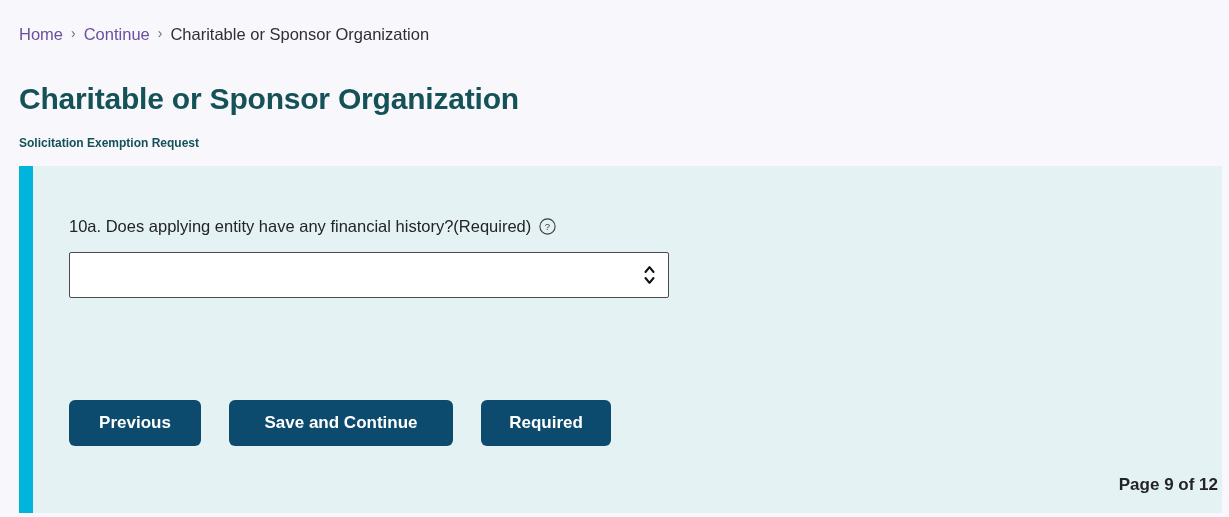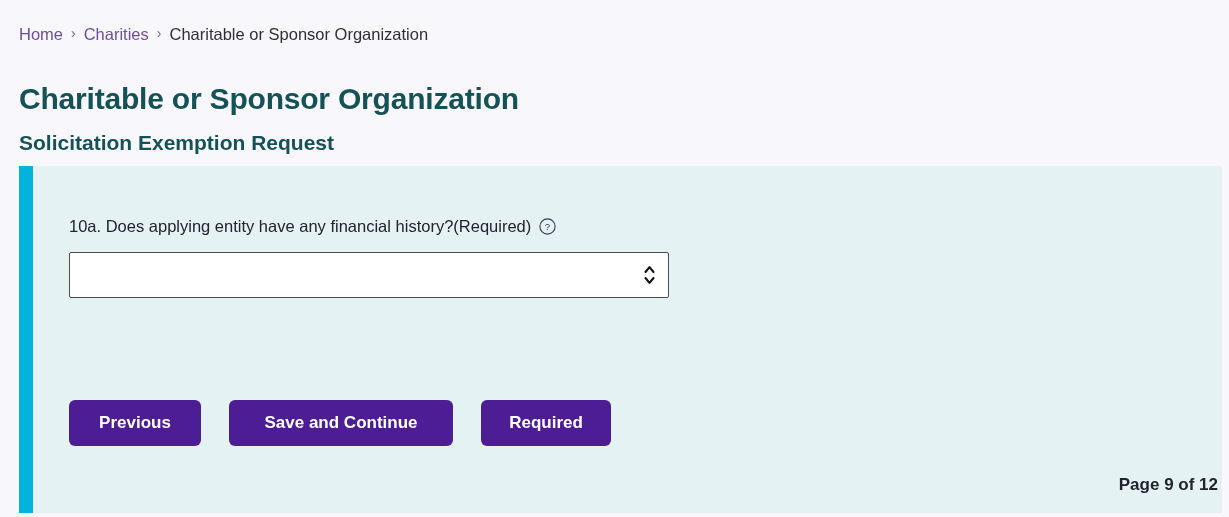--- a/index.html
+++ b/index.html
@@ -54,21 +54,21 @@
     line-height: 40px;
     font-weight: bold;
     color: #145257;
     letter-spacing: -0.2px;
   }
   .page-subtitle {
     position: absolute;
     left: 19px;
     top: 130px;
     margin: 0;
-    font-size: 21px;
+    font-size: 12px;
     line-height: 26px;
     font-weight: bold;
     color: #145257;
   }
 
   
   .form-panel {
     position: absolute;
     left: 19px;
     top: 166px;
@@ -148,21 +148,21 @@
 
   
   .button-row {
     position: absolute;
     left: 50px;
     top: 234px;
     display: flex;
     align-items: flex-start;
   }
   .btn {
-    background: #4c1d95;
+    background: #0c4a6e;
     color: #ffffff;
     border: none;
     border-radius: 6px;
     font-family: "Liberation Sans", sans-serif;
     font-size: 17px;
     font-weight: bold;
     height: 46px;
     padding: 0 24px;
     cursor: pointer;
     display: inline-flex;
@@ -187,21 +187,21 @@
     text-align: right;
     padding-left: 12px;
   }
 </style>
 </head>
 <body>
 
 <nav class="breadcrumb">
   <a class="crumb-link" href="#">Home</a>
   <span class="crumb-sep">›</span>
-  <a class="crumb-link" href="#">Charities</a>
+  <a class="crumb-link" href="#">Continue</a>
   <span class="crumb-sep">›</span>
   <span class="crumb-current">Charitable or Sponsor Organization</span>
 </nav>
 
 <h1 class="page-title">Charitable or Sponsor Organization</h1>
 <h2 class="page-subtitle">Solicitation Exemption Request</h2>
 
 <section class="form-panel">
 
   <div class="panel-accent"></div>

